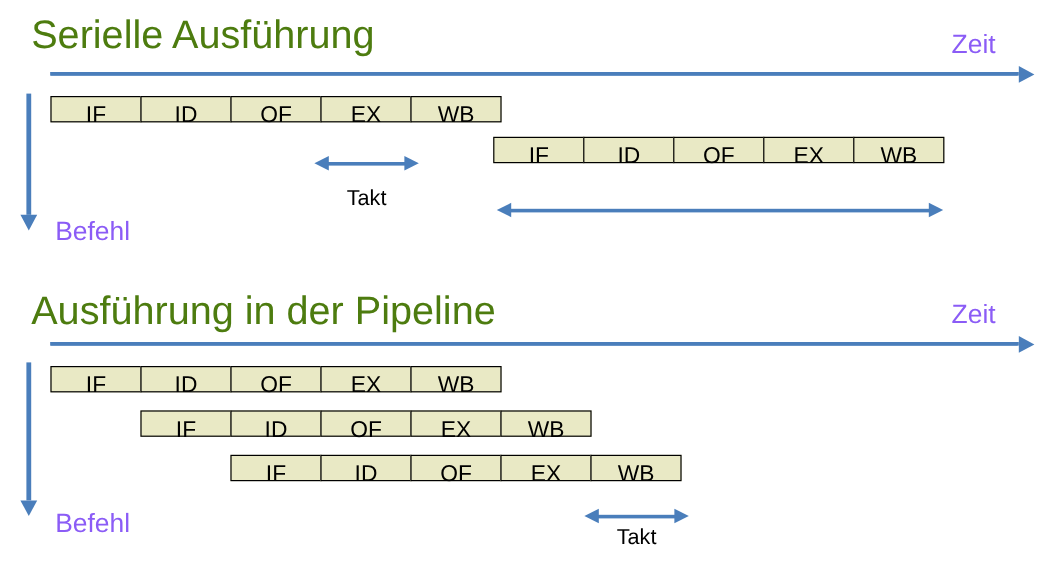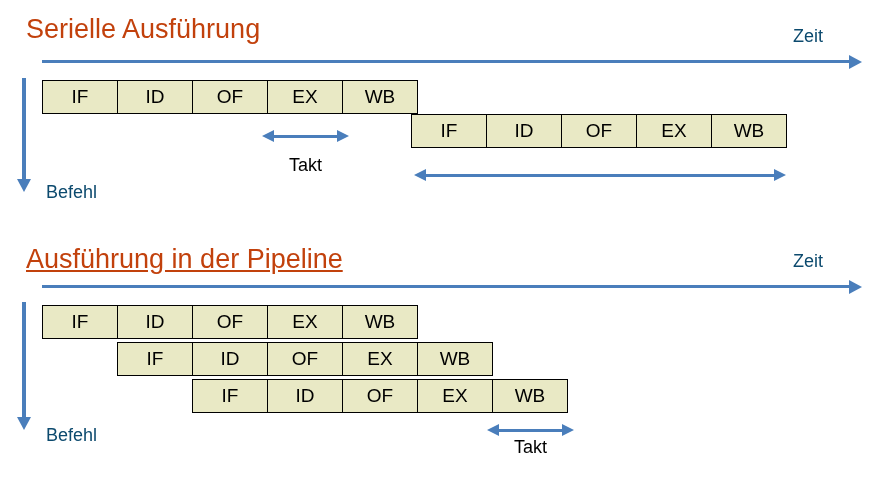--- a/index.html
+++ b/index.html
@@ -14,23 +14,23 @@
   #slide {
     position: relative;
     width: 887px;
     height: 483px;
     overflow: hidden;
     background: #ffffff;
   }
   .abs { position: absolute; }
 
   .section-title {
-    font-size: 27px;
+    font-size: 33px;
     line-height: 32px;
-    color: #c2410c;
+    color: #4d7c0f;
     white-space: nowrap;
     font-weight: normal;
   }
 
   .rule {
     background: #4a7ebb;
     height: 3px;
   }
 
   
@@ -48,23 +48,23 @@
     position: absolute;
     top: 0;
     width: 0;
     height: 0;
     border-top: 7px solid transparent;
     border-bottom: 7px solid transparent;
     border-left: 13px solid #4a7ebb;
   }
 
   .axis-label {
-    font-size: 18px;
+    font-size: 22px;
     line-height: 21px;
-    color: #0c4a6e;
+    color: #8b5cf6;
     white-space: nowrap;
   }
 
   
   .vaxis { width: 14px; }
   .vaxis .vshaft {
     position: absolute;
     left: 5px;
     top: 0;
     width: 4px;
@@ -78,21 +78,21 @@
     border-left: 7px solid transparent;
     border-right: 7px solid transparent;
     border-top: 13px solid #4a7ebb;
   }
 
   
   .stage-row { height: 34px; }
   .stage {
     position: absolute;
     top: 0;
-    height: 34px;
+    height: 22px;
     box-sizing: border-box;
     background: #e9e9c5;
     border: 1.5px solid #000000;
     font-size: 19px;
     line-height: 31px;
     text-align: center;
     color: #000000;
     white-space: nowrap;
   }
 
@@ -182,21 +182,21 @@
     <div class="mhead-r"></div>
   </div>
   <div class="abs measure-label" style="left:262px; top:155px; width:87px;">Takt</div>
 
   <div class="abs measure" style="left:414px; top:169px; width:372px;">
     <div class="mshaft" style="left:6px; right:6px;"></div>
     <div class="mhead-l"></div>
     <div class="mhead-r"></div>
   </div>
 
-  <div class="abs section-title" style="left:26px; top:243px;text-decoration:underline;">Ausführung in der Pipeline</div>
+  <div class="abs section-title" style="left:26px; top:243px;">Ausführung in der Pipeline</div>
 
   <div class="abs axis-label" style="left:793px; top:251px;">Zeit</div>
 
   <div class="abs rule" style="left:42px; top:285px; width:806px;"></div>
   <div class="abs time-axis" style="left:42px; top:280px; width:820px;">
     <div class="shaft" style="width:807px;"></div>
     <div class="head" style="left:807px;"></div>
   </div>
 
   <div class="abs vaxis" style="left:17px; top:302px; height:128px;">

